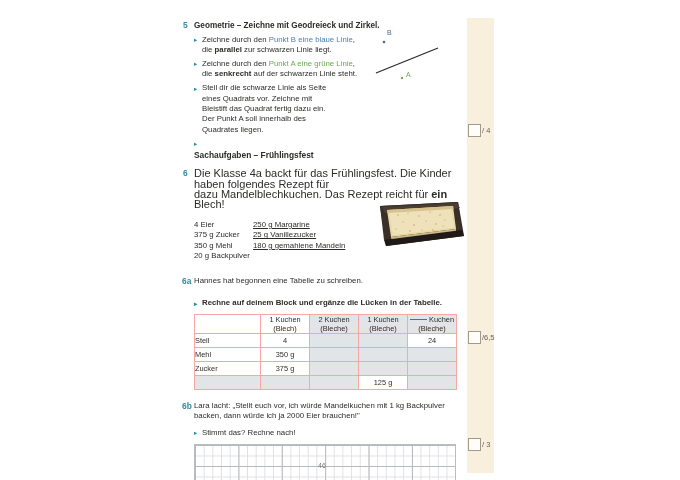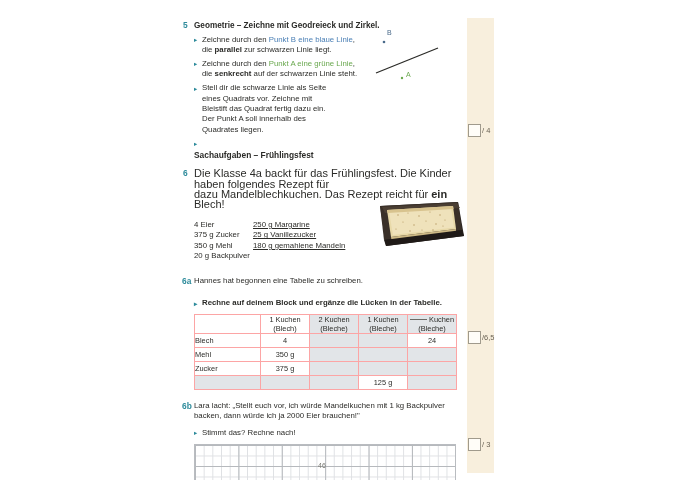--- a/index.html
+++ b/index.html
@@ -364,21 +364,21 @@
             <th class="t-head cell-shade">
               <span class="sub">1 Kuchen</span>
               <span class="sub">(Bleche)</span>
             </th>
             <th class="t-head cell-shade">
               <span class="sub"><span class="blank-rule"></span><span>Kuchen</span></span>
               <span class="sub">(Bleche)</span>
             </th>
           </tr>
           <tr>
-            <td class="t-label cell-white">Blech</td>
+            <td class="t-label cell-white">Stell</td>
             <td class="t-center cell-white">4</td>
             <td class="t-center cell-shade"></td>
             <td class="t-center cell-shade"></td>
             <td class="t-center cell-white">24</td>
           </tr>
           <tr>
             <td class="t-label cell-white">Mehl</td>
             <td class="t-center cell-white">350 g</td>
             <td class="t-center cell-shade"></td>
             <td class="t-center cell-shade"></td>

